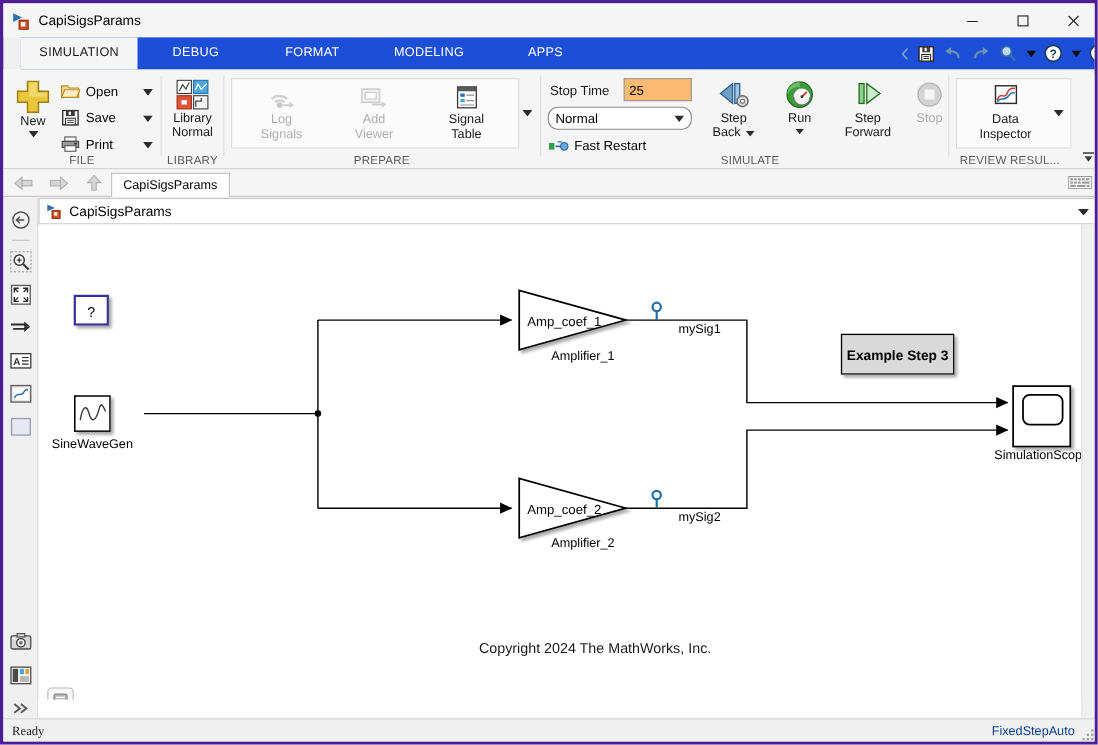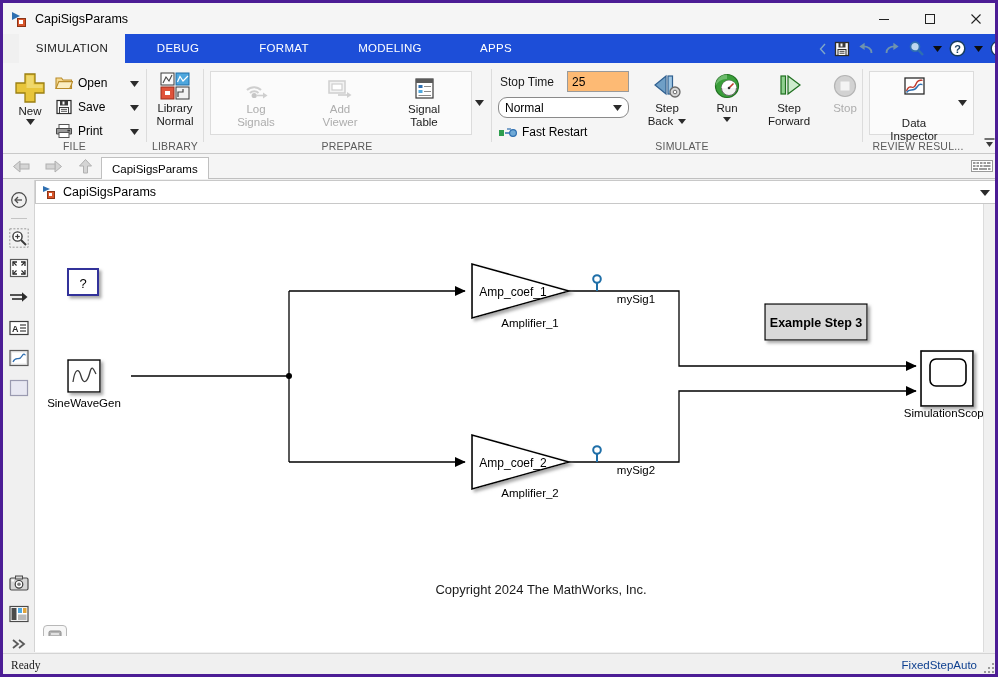--- a/index.html
+++ b/index.html
@@ -408,21 +408,21 @@
     <div class="rsep" style="left:859px"></div>
 
     <div class="rgroup" style="left:860px;width:120px">
       <div class="panelbox" style="left:6px;top:8px;width:105px;height:64px"></div>
       <div class="bigbtn" style="left:13px;top:12px;width:76px">
         <svg width="30" height="28" viewBox="0 0 30 28">
           <rect x="6" y="3" width="19" height="16" fill="#ffffff" stroke="#2b2b2b" stroke-width="1.3"></rect>
           <path d="M7.5 16 C11 7, 14 17, 17 9 C19.5 3.5, 22 6, 23.5 5" fill="none" stroke="#c0392b" stroke-width="1.4"></path>
           <path d="M7.5 17.5 C11 12, 14 18, 18 12 C21 7.5, 22 10, 23.5 9.5" fill="none" stroke="#2f6fb0" stroke-width="1.4"></path>
         </svg>
-        <div class="lbl" style="margin-top:14px">
+        <div class="lbl" style="margin-top:0">
           <span>Data</span><br>
           <span>Inspector</span>
         </div>
       </div>
       <div class="vdd" style="left:92px;top:8px;height:64px">
         <svg width="9" height="6">
             <polygon points="0,0 9,0 4.5,6" fill="#2b2b2b"></polygon>
           </svg>
       </div>
       <div class="glabel" style="left:0;width:110px">REVIEW RESUL...</div>

